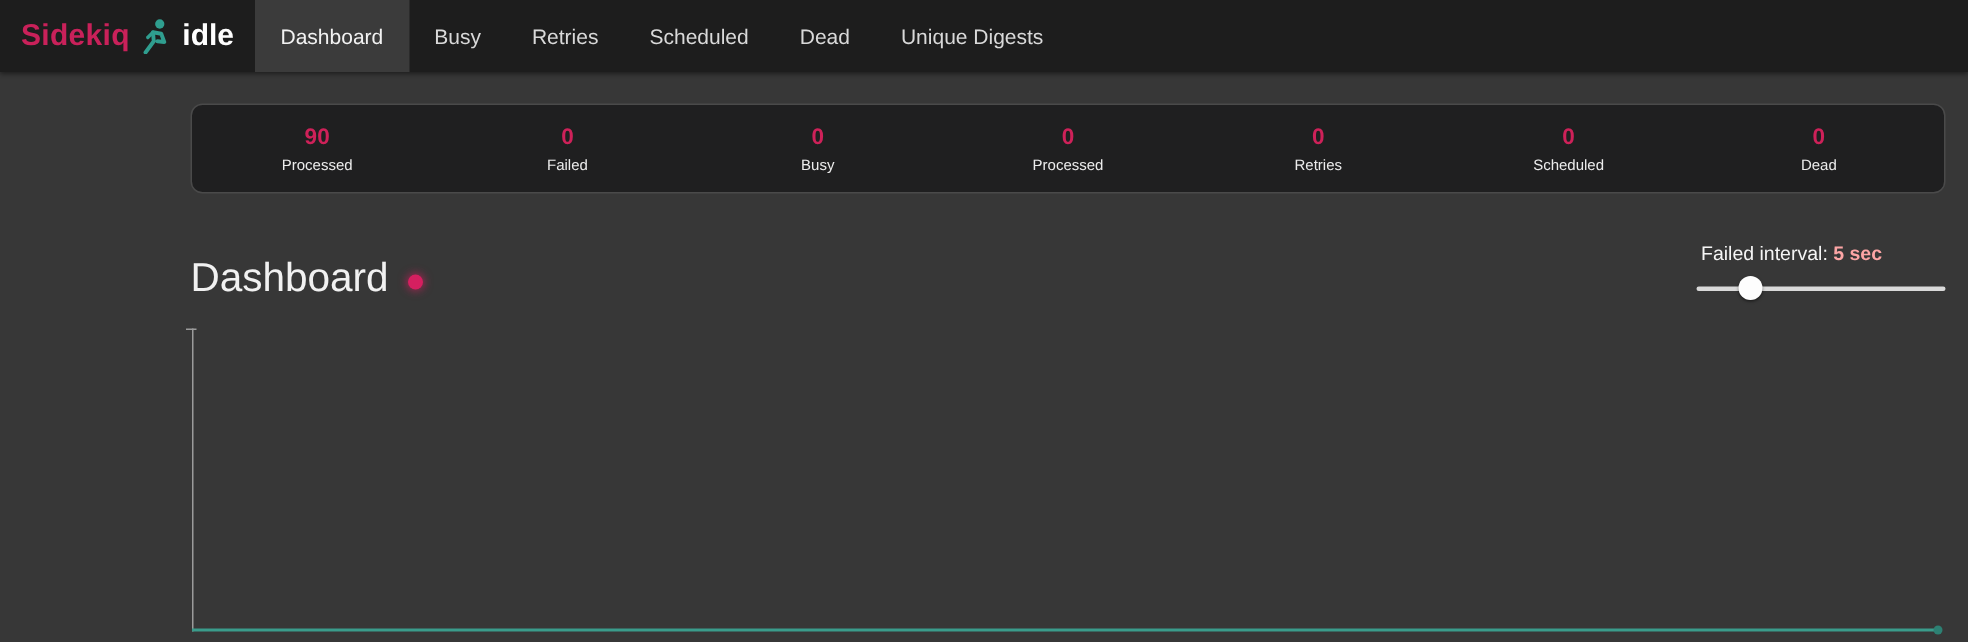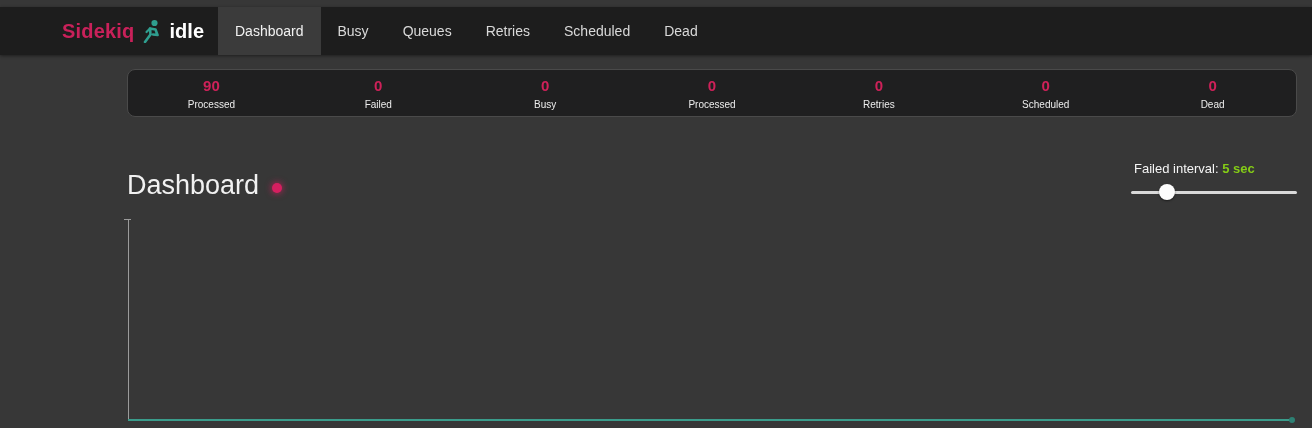--- a/index.html
+++ b/index.html
@@ -7,26 +7,25 @@
   body {
     width: 1312px; height: 428px;
     background: #373737;
     font-family: "Liberation Sans", sans-serif;
     overflow: hidden;
     position: relative;
   }
 
   
   .navbar {
-    position: absolute; top: 7px; left: 0; width: 1312px; height: 48px;
+    position: absolute; top: 0; left: 0; width: 1312px; height: 48px;
     background: #1d1d1d;
     display: flex; align-items: stretch;
     box-shadow: 0 1px 3px rgba(0,0,0,0.45);
     z-index: 5;
-    padding-left: 48px;
   }
   .brand {
     display: flex; align-items: center;
     padding: 0 12px 0 14px; gap: 7px;
   }
   .brand-name { color: #c9215a; font-size: 20px; font-weight: bold; letter-spacing: 0.2px; }
   .brand-logo { display: flex; align-items: center; }
   .brand-status { color: #ffffff; font-size: 20px; font-weight: bold; }
   .nav-menu { display: flex; align-items: stretch; margin-left: 2px; }
   .nav-item {
@@ -35,21 +34,21 @@
     color: #d9d9d9; font-size: 14px;
     text-decoration: none; cursor: pointer; white-space: nowrap;
   }
   .nav-item.active { background: #3b3b3b; color: #f2f2f2; }
 
   
   .content { position: absolute; left: 127px; width: 1170px; top: 48px; height: 380px; }
 
   
   .stats-bar {
-    position: absolute; top: 21px; left: 0; width: 1170px; height: 48px;
+    position: absolute; top: 21px; left: 0; width: 1170px; height: 60px;
     background: #1f1f20;
     border: 1px solid #4a4a4a;
     border-radius: 8px;
     display: flex; align-items: stretch;
   }
   .stat {
     flex: 1; display: flex; flex-direction: column;
     align-items: center; justify-content: center; gap: 5px;
     cursor: pointer;
   }
@@ -68,21 +67,21 @@
     box-shadow: 0 0 6px 1px rgba(214,31,96,0.65);
     margin-top: 4px;
   }
 
   
   .polling {
     position: absolute; top: 113px; right: 0; width: 166px;
     display: flex; flex-direction: column; align-items: flex-start;
   }
   .polling-text { font-size: 13px; color: #f5f5f5; white-space: nowrap; margin-left: 3px; }
-  .polling-text .interval-link { color: #84cc16; font-weight: bold; text-decoration: none; cursor: pointer; margin-top: 38px; }
+  .polling-text .interval-link { color: #fca5a5; font-weight: bold; text-decoration: none; cursor: pointer; margin-top: 38px; }
   .slider { position: relative; width: 166px; height: 16px; margin-top: 8px; cursor: pointer; }
   .slider-track {
     position: absolute; top: 7px; left: 0; right: 0; height: 3px;
     background: #d9d9d9; border-radius: 2px;
   }
   .slider-thumb {
     position: absolute; top: 0; left: 28px;
     width: 16px; height: 16px; border-radius: 50%;
     background: #fdfdfd;
     box-shadow: 0 1px 2px rgba(0,0,0,0.5);
@@ -122,24 +121,24 @@
         <circle cx="12.5" cy="4" r="3.1" fill="#2f9e8f"></circle>
         <path d="M3 23 L8.5 15.5 L8 9.5 L13.5 10.5 L15.5 16 L11 15.5" stroke="#2f9e8f" stroke-width="2.6" fill="none" stroke-linecap="round" stroke-linejoin="round"></path>
         <path d="M8 9.5 L4.5 13" stroke="#2f9e8f" stroke-width="2.2" fill="none" stroke-linecap="round"></path>
       </svg>
     </span>
     <span class="brand-status">idle</span>
   </div>
   <div class="nav-menu">
     <a class="nav-item active">Dashboard</a>
     <a class="nav-item">Busy</a>
-    <a class="nav-item">Queues</a>
     <a class="nav-item">Retries</a>
     <a class="nav-item">Scheduled</a>
     <a class="nav-item">Dead</a>
+    <a class="nav-item">Unique Digests</a>
   </div>
 </div>
 
 <div class="content">
 
   <div class="stats-bar">
     <div class="stat">
       <span class="stat-value">90</span>
       <span class="stat-label">Processed</span>
     </div>

